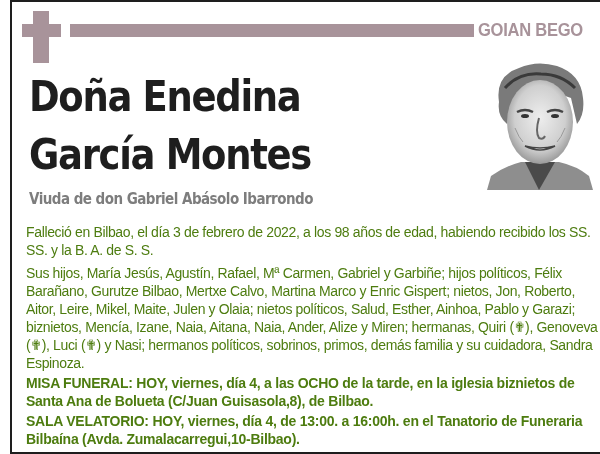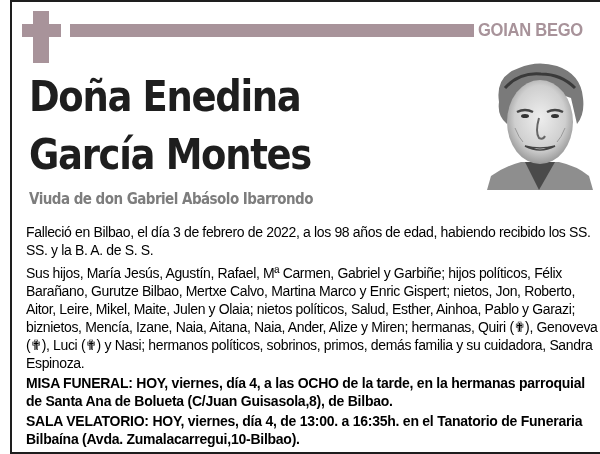--- a/index.html
+++ b/index.html
@@ -31,21 +31,21 @@
     font-size: 15px; color: #7d7d7d; letter-spacing: -0.6px;
     transform: scaleX(0.9); transform-origin: left top; white-space: nowrap;
   }
   .photo {
     position: absolute; left: 473px; top: 56px; width: 110px; height: 132px;
     background: #ffffff; overflow: hidden;
   }
   .body-text {
     position: absolute; left: 14px; top: 221px; width: 574px;
     font-family: "Liberation Sans", sans-serif; font-size: 14px;
-    line-height: 18px; color: #000000; letter-spacing: -0.35px;
+    line-height: 18px; color: #4d7c0f; letter-spacing: -0.35px;
   }
   .body-text p { margin: 0 0 5px 0; }
   .body-text p.bold { font-weight: bold; margin-bottom: 2px; letter-spacing: -0.25px; }
   .body-text p.tight { margin-bottom: 2px; }
 </style>
 </head>
 <body>
 
 <div class="frame">
   <div class="cross-v"></div>
@@ -78,16 +78,16 @@
       <path d="M54,60 Q50,74 54,80 Q58,82 60,78" stroke="#666" stroke-width="2" fill="none"></path>
       <path d="M40,88 Q55,96 70,88 Q55,92 40,88 Z" fill="#ffffff" stroke="#444" stroke-width="1.5"></path>
       <path d="M30,70 Q34,80 38,84" stroke="#999" stroke-width="1" fill="none"></path>
       <path d="M80,70 Q76,80 72,84" stroke="#999" stroke-width="1" fill="none"></path>
     </svg>
   </div>
 
   <div class="body-text">
     <p>Falleció en Bilbao, el día 3 de febrero de 2022, a los 98 años de edad, habiendo recibido los SS. SS. y la B. A. de S. S.</p>
     <p class="tight">Sus hijos, María Jesús, Agustín, Rafael, Mª Carmen, Gabriel y Garbiñe; hijos políticos, Félix Barañano, Gurutze Bilbao, Mertxe Calvo, Martina Marco y Enric Gispert; nietos, Jon, Roberto, Aitor, Leire, Mikel, Maite, Julen y Olaia; nietos políticos, Salud, Esther, Ainhoa, Pablo y Garazi; biznietos, Mencía, Izane, Naia, Aitana, Naia, Ander, Alize y Miren; hermanas, Quiri (✟), Genoveva (✟), Luci (✟) y Nasi; hermanos políticos, sobrinos, primos, demás familia y su cuidadora, Sandra Espinoza.</p>
-    <p class="bold">MISA FUNERAL: HOY, viernes, día 4, a las OCHO de la tarde, en la hermanas parroquial de Santa Ana de Bolueta (C/Juan Guisasola,8), de Bilbao.</p>
-    <p class="bold">SALA VELATORIO: HOY, viernes, día 4, de 13:00. a 16:35h. en el Tanatorio de Funeraria Bilbaína (Avda. Zumalacarregui,10-Bilbao).</p>
+    <p class="bold">MISA FUNERAL: HOY, viernes, día 4, a las OCHO de la tarde, en la iglesia biznietos de Santa Ana de Bolueta (C/Juan Guisasola,8), de Bilbao.</p>
+    <p class="bold">SALA VELATORIO: HOY, viernes, día 4, de 13:00. a 16:00h. en el Tanatorio de Funeraria Bilbaína (Avda. Zumalacarregui,10-Bilbao).</p>
   </div>
 </div>
 
 </body></html>

